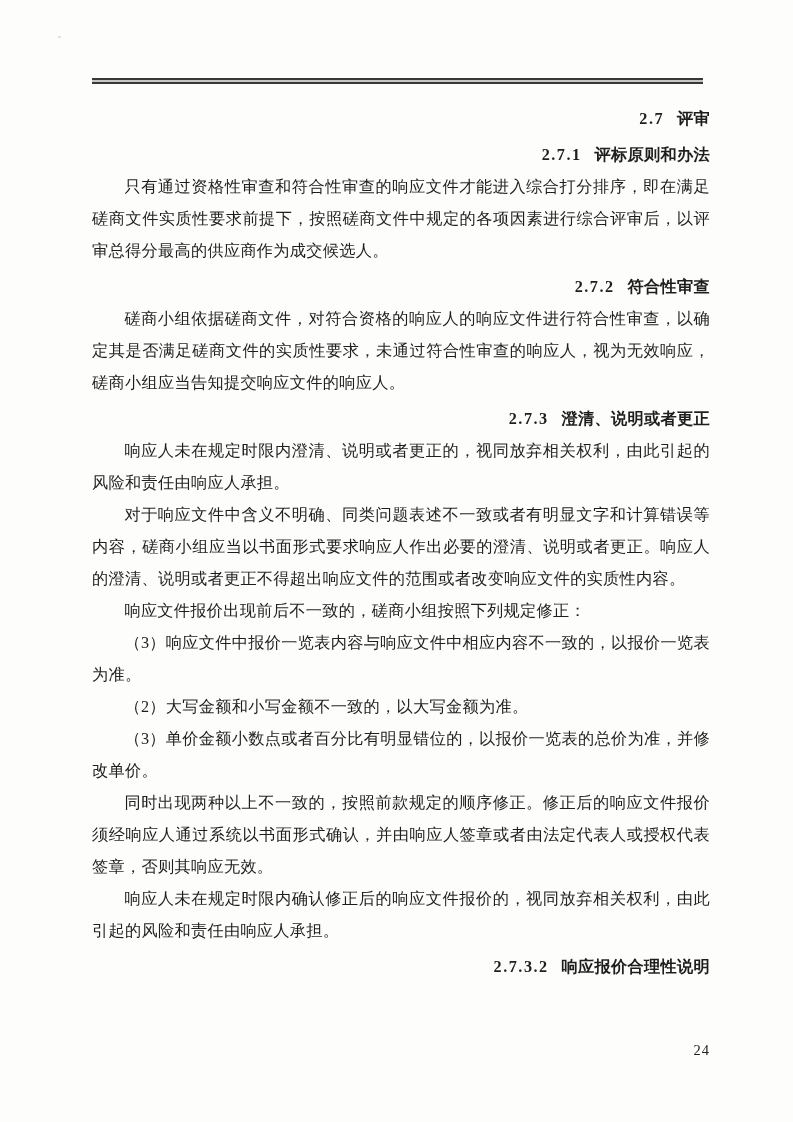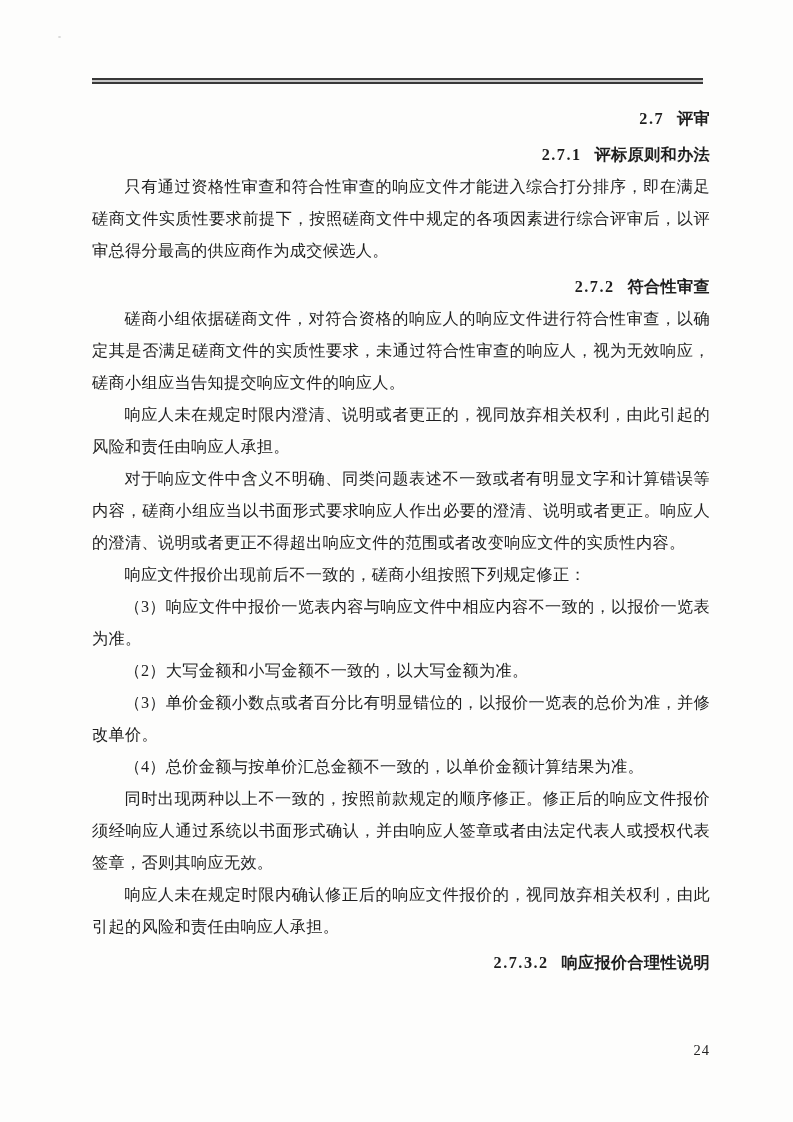--- a/index.html
+++ b/index.html
@@ -76,25 +76,25 @@
 
 <div class="page">
   <div class="speck" style="left:58px; top:36px; width:3px; height:2px;"></div>
   <div class="rule-double"></div>
   <div class="content">
       <div class="blk heading"><span class="hnum">2.7</span><span class="htitle">评审</span></div>
       <div class="blk heading"><span class="hnum">2.7.1</span><span class="htitle">评标原则和办法</span></div>
       <div class="blk paragraph">只有通过资格性审查和符合性审查的响应文件才能进入综合打分排序，即在满足磋商文件实质性要求前提下，按照磋商文件中规定的各项因素进行综合评审后，以评审总得分最高的供应商作为成交候选人。</div>
       <div class="blk heading"><span class="hnum">2.7.2</span><span class="htitle">符合性审查</span></div>
       <div class="blk paragraph">磋商小组依据磋商文件，对符合资格的响应人的响应文件进行符合性审查，以确定其是否满足磋商文件的实质性要求，未通过符合性审查的响应人，视为无效响应，磋商小组应当告知提交响应文件的响应人。</div>
+      <div class="blk heading"><span class="hnum">2.7.3</span><span class="htitle">澄清、说明或者更正</span></div>
       <div class="blk paragraph">响应人未在规定时限内澄清、说明或者更正的，视同放弃相关权利，由此引起的风险和责任由响应人承担。</div>
       <div class="blk paragraph">对于响应文件中含义不明确、同类问题表述不一致或者有明显文字和计算错误等内容，磋商小组应当以书面形式要求响应人作出必要的澄清、说明或者更正。响应人的澄清、说明或者更正不得超出响应文件的范围或者改变响应文件的实质性内容。</div>
       <div class="blk paragraph">响应文件报价出现前后不一致的，磋商小组按照下列规定修正：</div>
       <div class="blk paragraph">（3）响应文件中报价一览表内容与响应文件中相应内容不一致的，以报价一览表为准。</div>
       <div class="blk paragraph">（2）大写金额和小写金额不一致的，以大写金额为准。</div>
       <div class="blk paragraph">（3）单价金额小数点或者百分比有明显错位的，以报价一览表的总价为准，并修改单价。</div>
-      <div class="blk paragraph">（4）总价金额与按单价汇总金额不一致的，以单价金额计算结果为准。</div>
       <div class="blk paragraph">同时出现两种以上不一致的，按照前款规定的顺序修正。修正后的响应文件报价须经响应人通过系统以书面形式确认，并由响应人签章或者由法定代表人或授权代表签章，否则其响应无效。</div>
       <div class="blk paragraph">响应人未在规定时限内确认修正后的响应文件报价的，视同放弃相关权利，由此引起的风险和责任由响应人承担。</div>
       <div class="blk heading"><span class="hnum">2.7.3.2</span><span class="htitle">响应报价合理性说明</span></div>
     </div>
   <div class="pageno">24</div>
 </div>
 
 </body></html>

